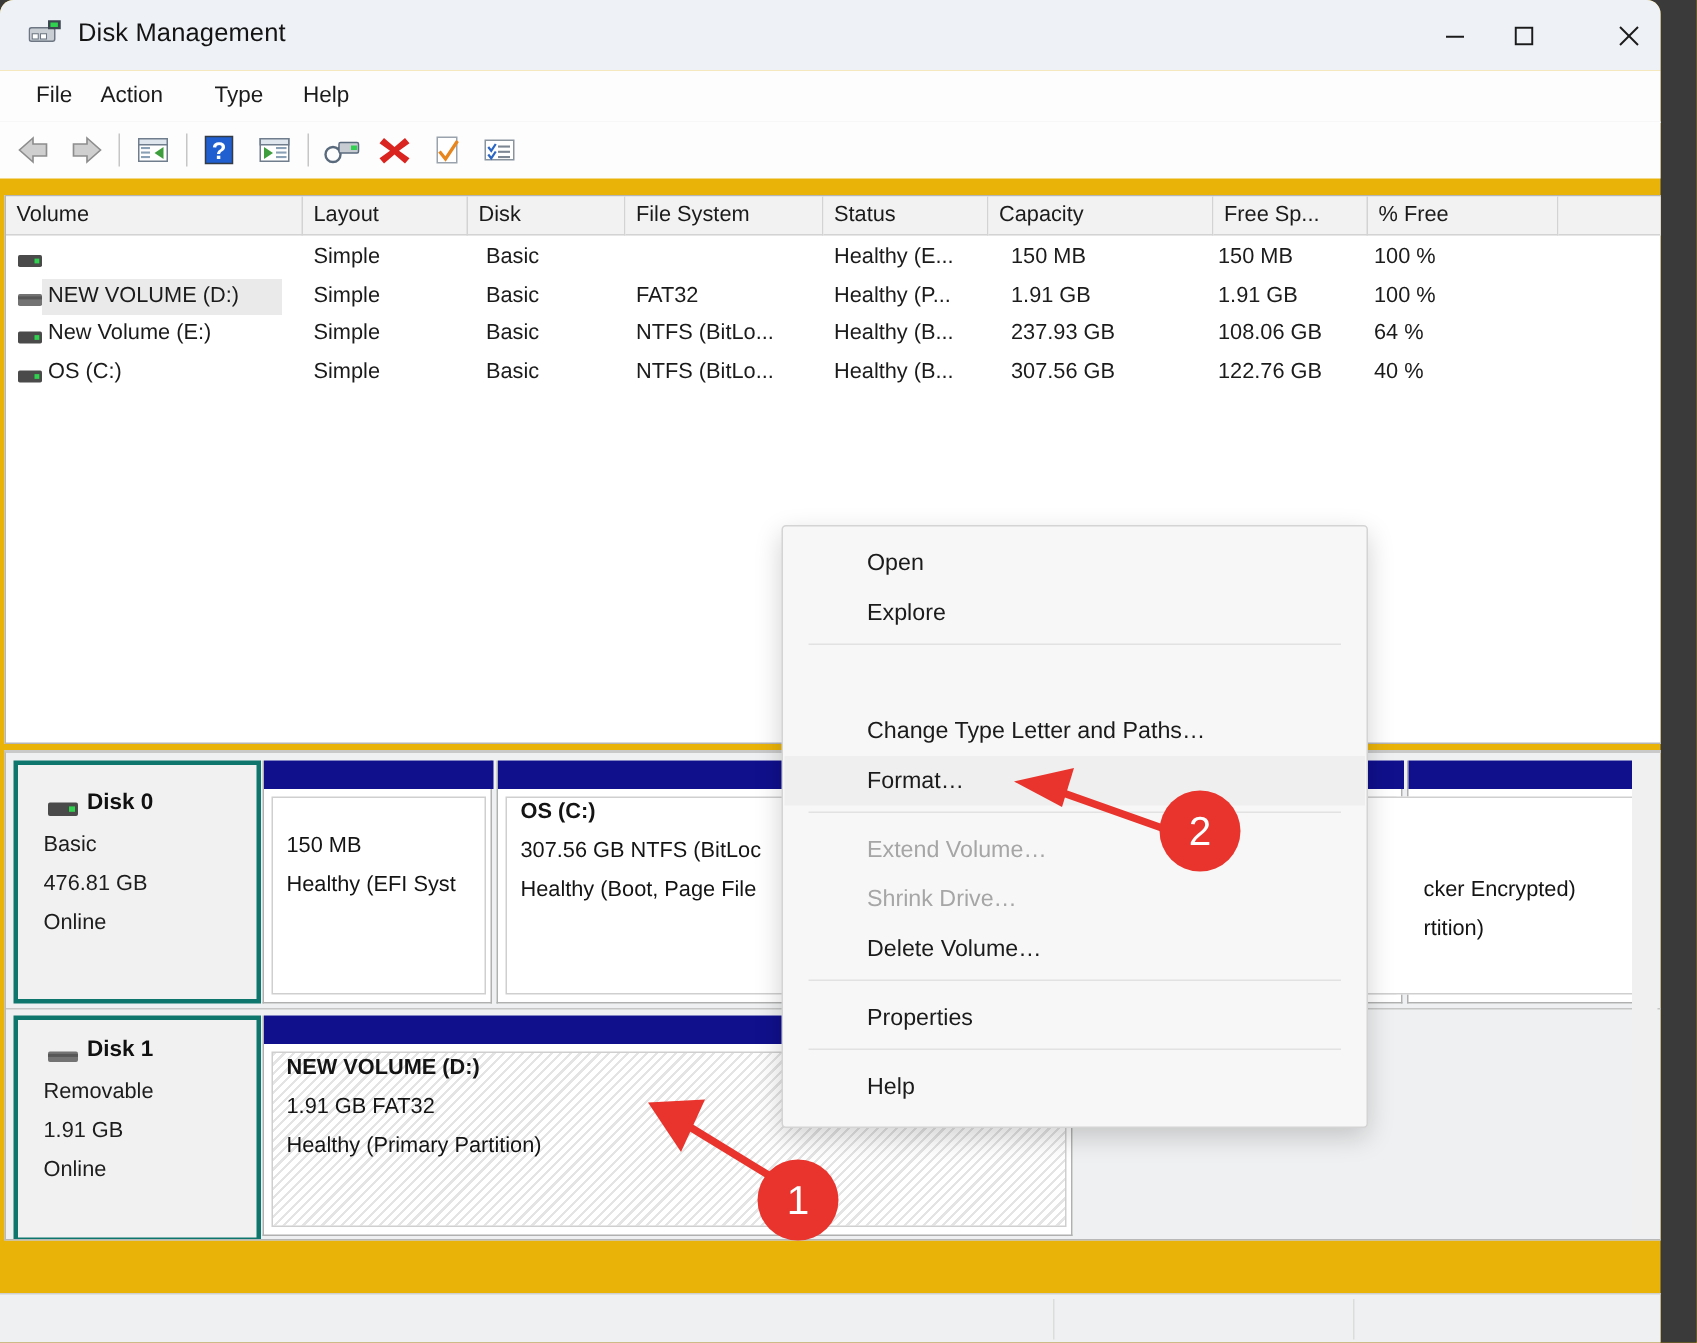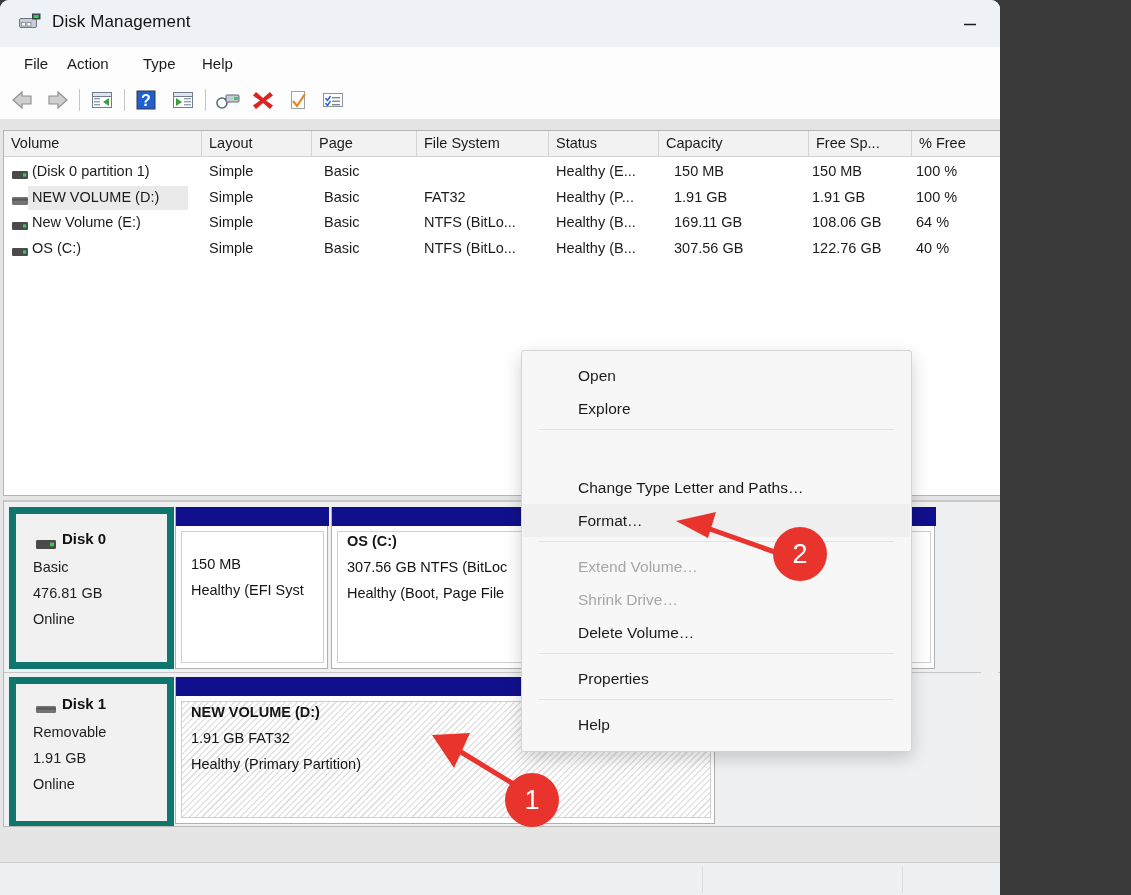--- a/index.html
+++ b/index.html
@@ -1,20 +1,20 @@
 <!DOCTYPE html>
 <html><head>
 <meta charset="utf-8">
 <style>
   html,body{margin:0;padding:0;background:#3a3a3a;}
   body{width:1131px;height:895px;overflow:hidden;
        font-family:"Liberation Sans","DejaVu Sans",sans-serif;font-size:14.5px;color:#1b1b1b;}
 
   
-  #window{position:absolute;left:0;top:0;width:1000px;height:895px;background:#e5e5e5;
+  #window{position:absolute;left:0;top:0;width:1107px;height:895px;background:#eab308;
           border-radius:9px 9px 0 0;overflow:hidden;}
 
   
   #titlebar{position:absolute;left:0;top:0;width:1131px;height:47px;background:#eef2f7;}
   #title-icon{position:absolute;left:19px;top:13px;width:22px;height:19px;}
   #title-text{position:absolute;left:52px;top:12px;font-size:17px;color:#141414;letter-spacing:.1px;}
   .wbtn{position:absolute;top:0;width:46px;height:47px;display:flex;align-items:center;justify-content:center;}
   #btn-min{right:138px;}#btn-max{right:92px;}#btn-close{right:22px;}
   .wbtn svg{display:block;}
 
@@ -37,21 +37,21 @@
          line-height:25px;padding-left:7px;font-size:14.5px;color:#1b1b1b;overflow:hidden;white-space:nowrap;}
   .row{position:absolute;left:0;height:25.5px;width:100%;}
   .row-sel{position:absolute;background:#eaeaea;height:24px;top:1px;}
   .cell{position:absolute;top:0;line-height:25.5px;white-space:nowrap;overflow:hidden;font-size:14.5px;}
   .vol-icon{position:absolute;width:16px;height:10px;top:8px;}
 
   
   #gpane{position:absolute;left:3px;top:500px;width:1125px;height:327px;background:#eff0f1;
          border:1px solid #b8b8b8;border-top:2px solid #c9c9c9;box-sizing:border-box;overflow:hidden;}
   .disk-block{position:absolute;left:0;box-sizing:border-box;}
-  .disk-info{position:absolute;left:5px;background:#f1f1f1;border:7px solid #0f766e;box-sizing:border-box;}
+  .disk-info{position:absolute;left:5px;background:#f1f1f1;border:3px solid #0f766e;box-sizing:border-box;}
   .disk-name{position:absolute;left:46px;font-weight:bold;font-size:15px;color:#111;}
   .disk-ic{position:absolute;left:20px;width:20px;height:11px;}
   .disk-line{position:absolute;left:17px;font-size:14.5px;color:#1d1d1d;}
   .part-area{position:absolute;box-sizing:border-box;background:#fff;
              border:1px solid #b0b0b0;border-top:none;}
   .part-bar{position:absolute;height:19px;background:#10108c;box-sizing:border-box;}
   .part-body{position:absolute;box-sizing:border-box;border:1px solid #cfcfcf;background:#fff;overflow:hidden;}
   .part-body.hatch{background:
      repeating-linear-gradient(-45deg,#ffffff 0 3px,#e4e4e4 3px 4.5px);}
   .pl{position:absolute;white-space:nowrap;font-size:14.5px;color:#141414;}
@@ -197,37 +197,36 @@
         <rect x="12" y="12.5" width="8" height="1.4" fill="#7d8793"></rect>
         <rect x="12" y="16" width="8" height="1.4" fill="#7d8793"></rect>
       </svg>
     </div>
   </div>
 
   <div id="listview">
     <div id="header-row">
       <div class="col-h" style="left:0px;width:198px">Volume</div>
       <div class="col-h" style="left:198px;width:110px">Layout</div>
-      <div class="col-h" style="left:308px;width:105px">Page</div>
+      <div class="col-h" style="left:308px;width:105px">Disk</div>
       <div class="col-h" style="left:413px;width:132px">File System</div>
       <div class="col-h" style="left:545px;width:110px">Status</div>
       <div class="col-h" style="left:655px;width:150px">Capacity</div>
       <div class="col-h" style="left:805px;width:103px">Free Sp...</div>
       <div class="col-h" style="left:908px;width:127px">% Free</div>
       <div class="col-h" style="left:1035px;width:90px"></div>
     </div>
 
     <div class="row" style="top:28px">
       <span class="vol-icon" style="left:8px">
         <svg width="16" height="10" viewBox="0 0 16 10">
             <rect x="0" y="1" width="16" height="8" rx="1.2" fill="#4a4a4a"></rect>
             <rect x="11" y="3.4" width="3.2" height="3.2" fill="#2fd14e"></rect>
           </svg>
       </span>
-      <span class="cell" style="left:28px;width:168px">(Disk 0 partition 1)</span>
       <span class="cell" style="left:205px;width:100px">Simple</span>
       <span class="cell" style="left:320px;width:90px">Basic</span>
       <span class="cell" style="left:420px;width:122px"></span>
       <span class="cell" style="left:552px;width:100px">Healthy (E...</span>
       <span class="cell" style="left:670px;width:130px">150 MB</span>
       <span class="cell" style="left:808px;width:95px">150 MB</span>
       <span class="cell" style="left:912px;width:110px">100 %</span>
     </div>
 
     <div class="row" style="top:53.5px">
@@ -253,21 +252,21 @@
         <svg width="16" height="10" viewBox="0 0 16 10">
             <rect x="0" y="1" width="16" height="8" rx="1.2" fill="#4a4a4a"></rect>
             <rect x="11" y="3.4" width="3.2" height="3.2" fill="#2fd14e"></rect>
           </svg>
       </span>
       <span class="cell" style="left:28px;width:168px">New Volume (E:)</span>
       <span class="cell" style="left:205px;width:100px">Simple</span>
       <span class="cell" style="left:320px;width:90px">Basic</span>
       <span class="cell" style="left:420px;width:122px">NTFS (BitLo...</span>
       <span class="cell" style="left:552px;width:100px">Healthy (B...</span>
-      <span class="cell" style="left:670px;width:130px">169.11 GB</span>
+      <span class="cell" style="left:670px;width:130px">237.93 GB</span>
       <span class="cell" style="left:808px;width:95px">108.06 GB</span>
       <span class="cell" style="left:912px;width:110px">64 %</span>
     </div>
 
     <div class="row" style="top:104.5px">
       <span class="vol-icon" style="left:8px">
         <svg width="16" height="10" viewBox="0 0 16 10">
             <rect x="0" y="1" width="16" height="8" rx="1.2" fill="#4a4a4a"></rect>
             <rect x="11" y="3.4" width="3.2" height="3.2" fill="#2fd14e"></rect>
           </svg>
@@ -309,20 +308,27 @@
 
       <div class="part-area" style="left:327px;top:0;width:604px;height:162px">
         <div class="part-bar" style="left:0;top:0;width:604px"></div>
         <div class="part-body" style="left:5px;top:24px;width:594px;height:132px">
           <span class="pl b" style="left:9px;top:1px">OS  (C:)</span>
           <span class="pl" style="left:9px;top:27px">307.56 GB NTFS (BitLoc</span>
           <span class="pl" style="left:9px;top:53px">Healthy (Boot, Page File</span>
         </div>
       </div>
 
+      <div class="part-area" style="left:934px;top:0;width:165px;height:162px">
+        <div class="part-bar" style="left:0;top:0;width:165px"></div>
+        <div class="part-body" style="left:-170px;top:24px;width:330px;height:132px">
+          <span class="pl" style="left:179px;top:53px">cker Encrypted)</span>
+          <span class="pl" style="left:179px;top:79px">rtition)</span>
+        </div>
+      </div>
     </div>
 
     <div style="position:absolute;left:0;top:170px;width:1125px;height:1px;background:#c6c6c6"></div>
 
     <div class="disk-block" style="top:175px;height:151px;width:1100px">
       <div class="disk-info" style="top:0;width:165px;height:151px">
         <span class="disk-ic" style="top:18px">
           <svg width="20" height="11" viewBox="0 0 20 11">
               <rect x="0" y="2" width="20" height="7" rx="1.3" fill="#737373"></rect>
               <rect x="0" y="3.6" width="20" height="2" fill="#575757"></rect>

